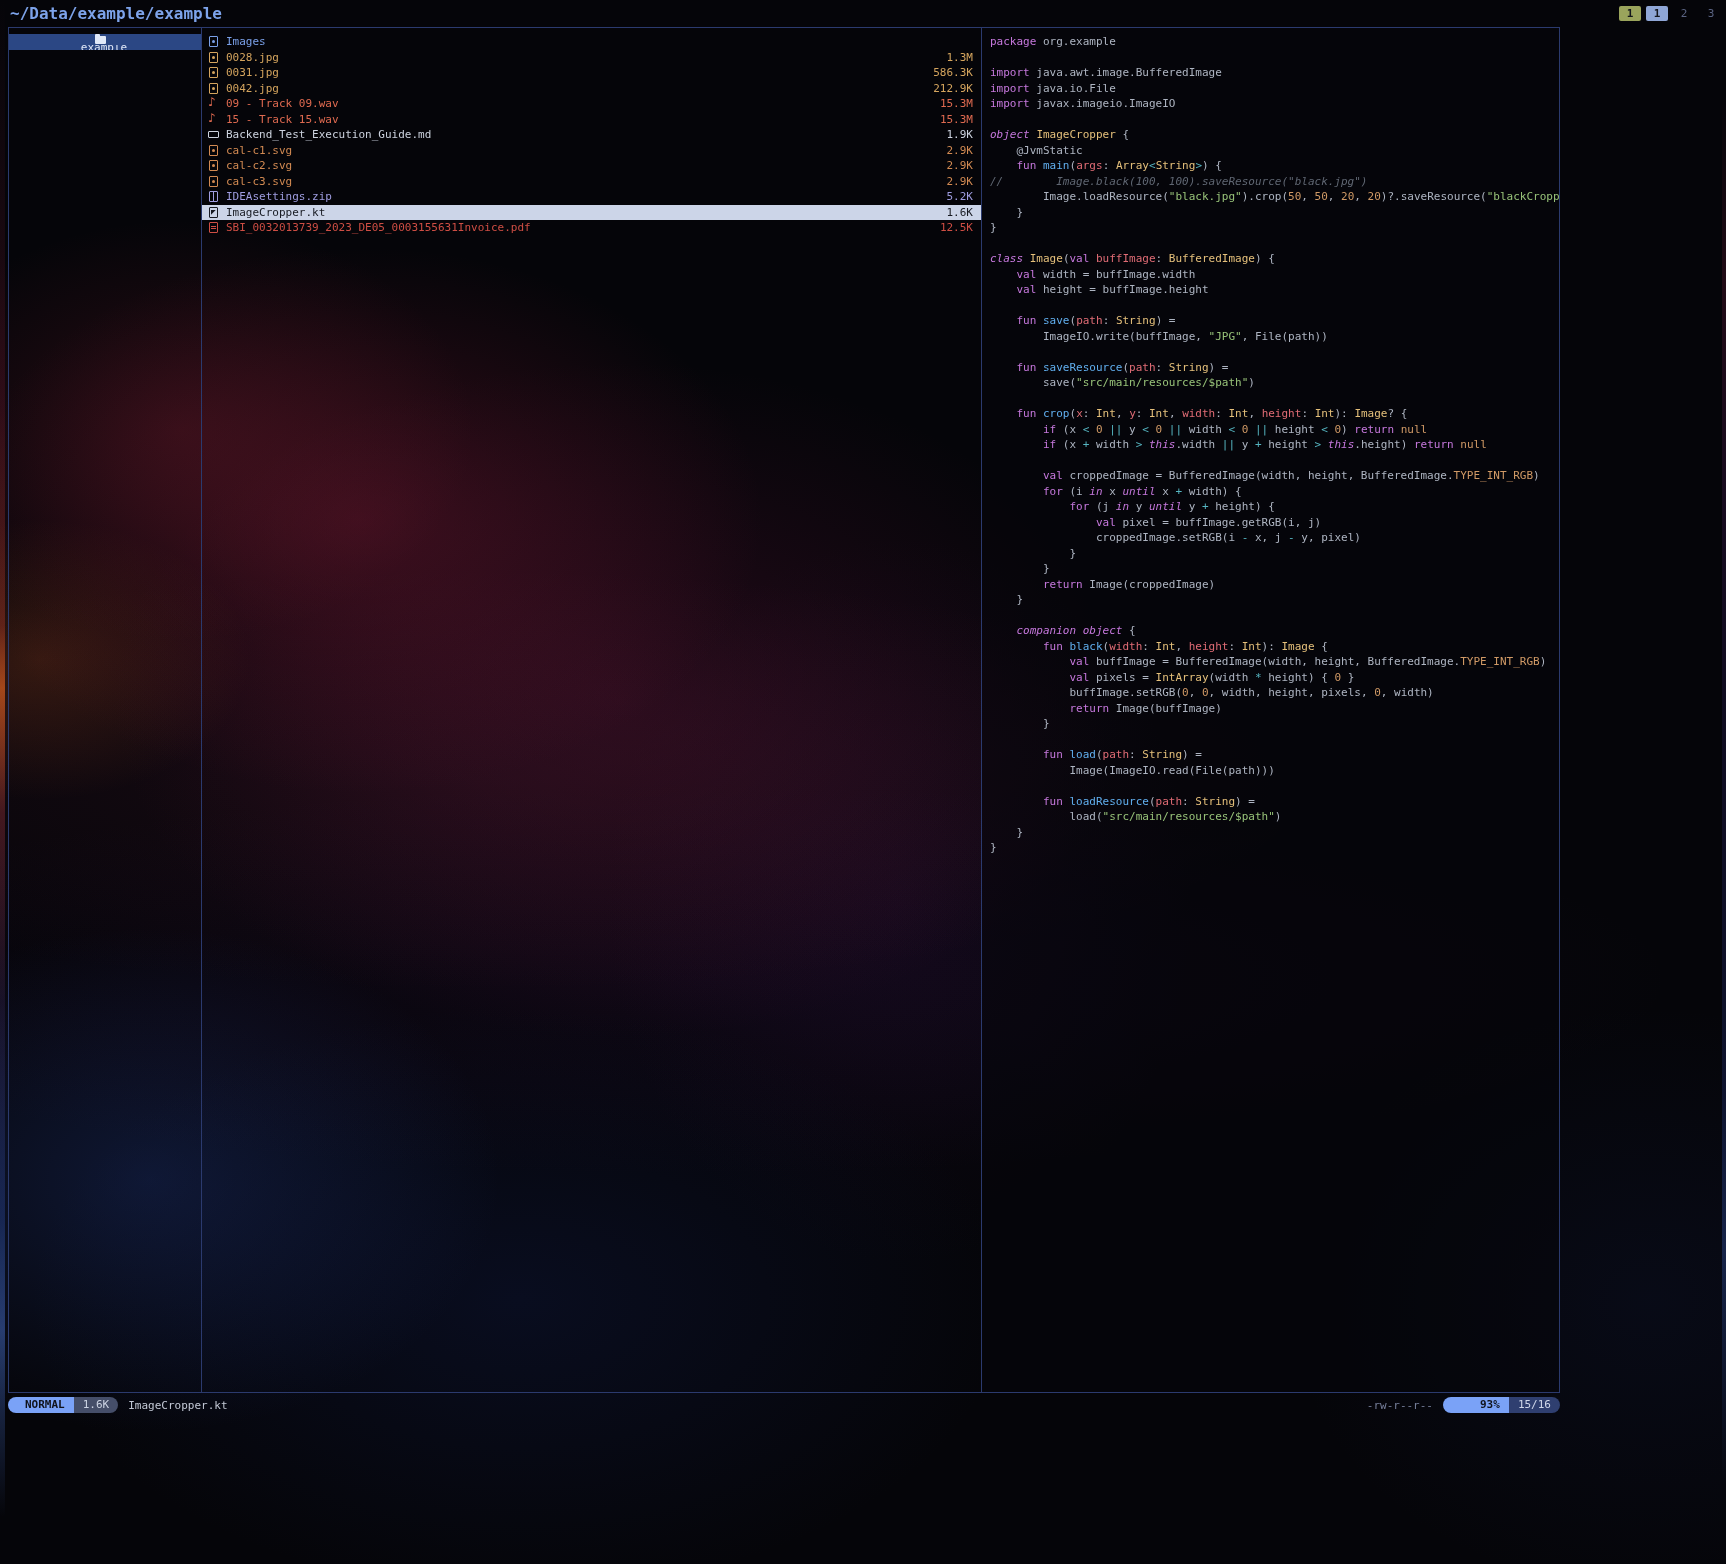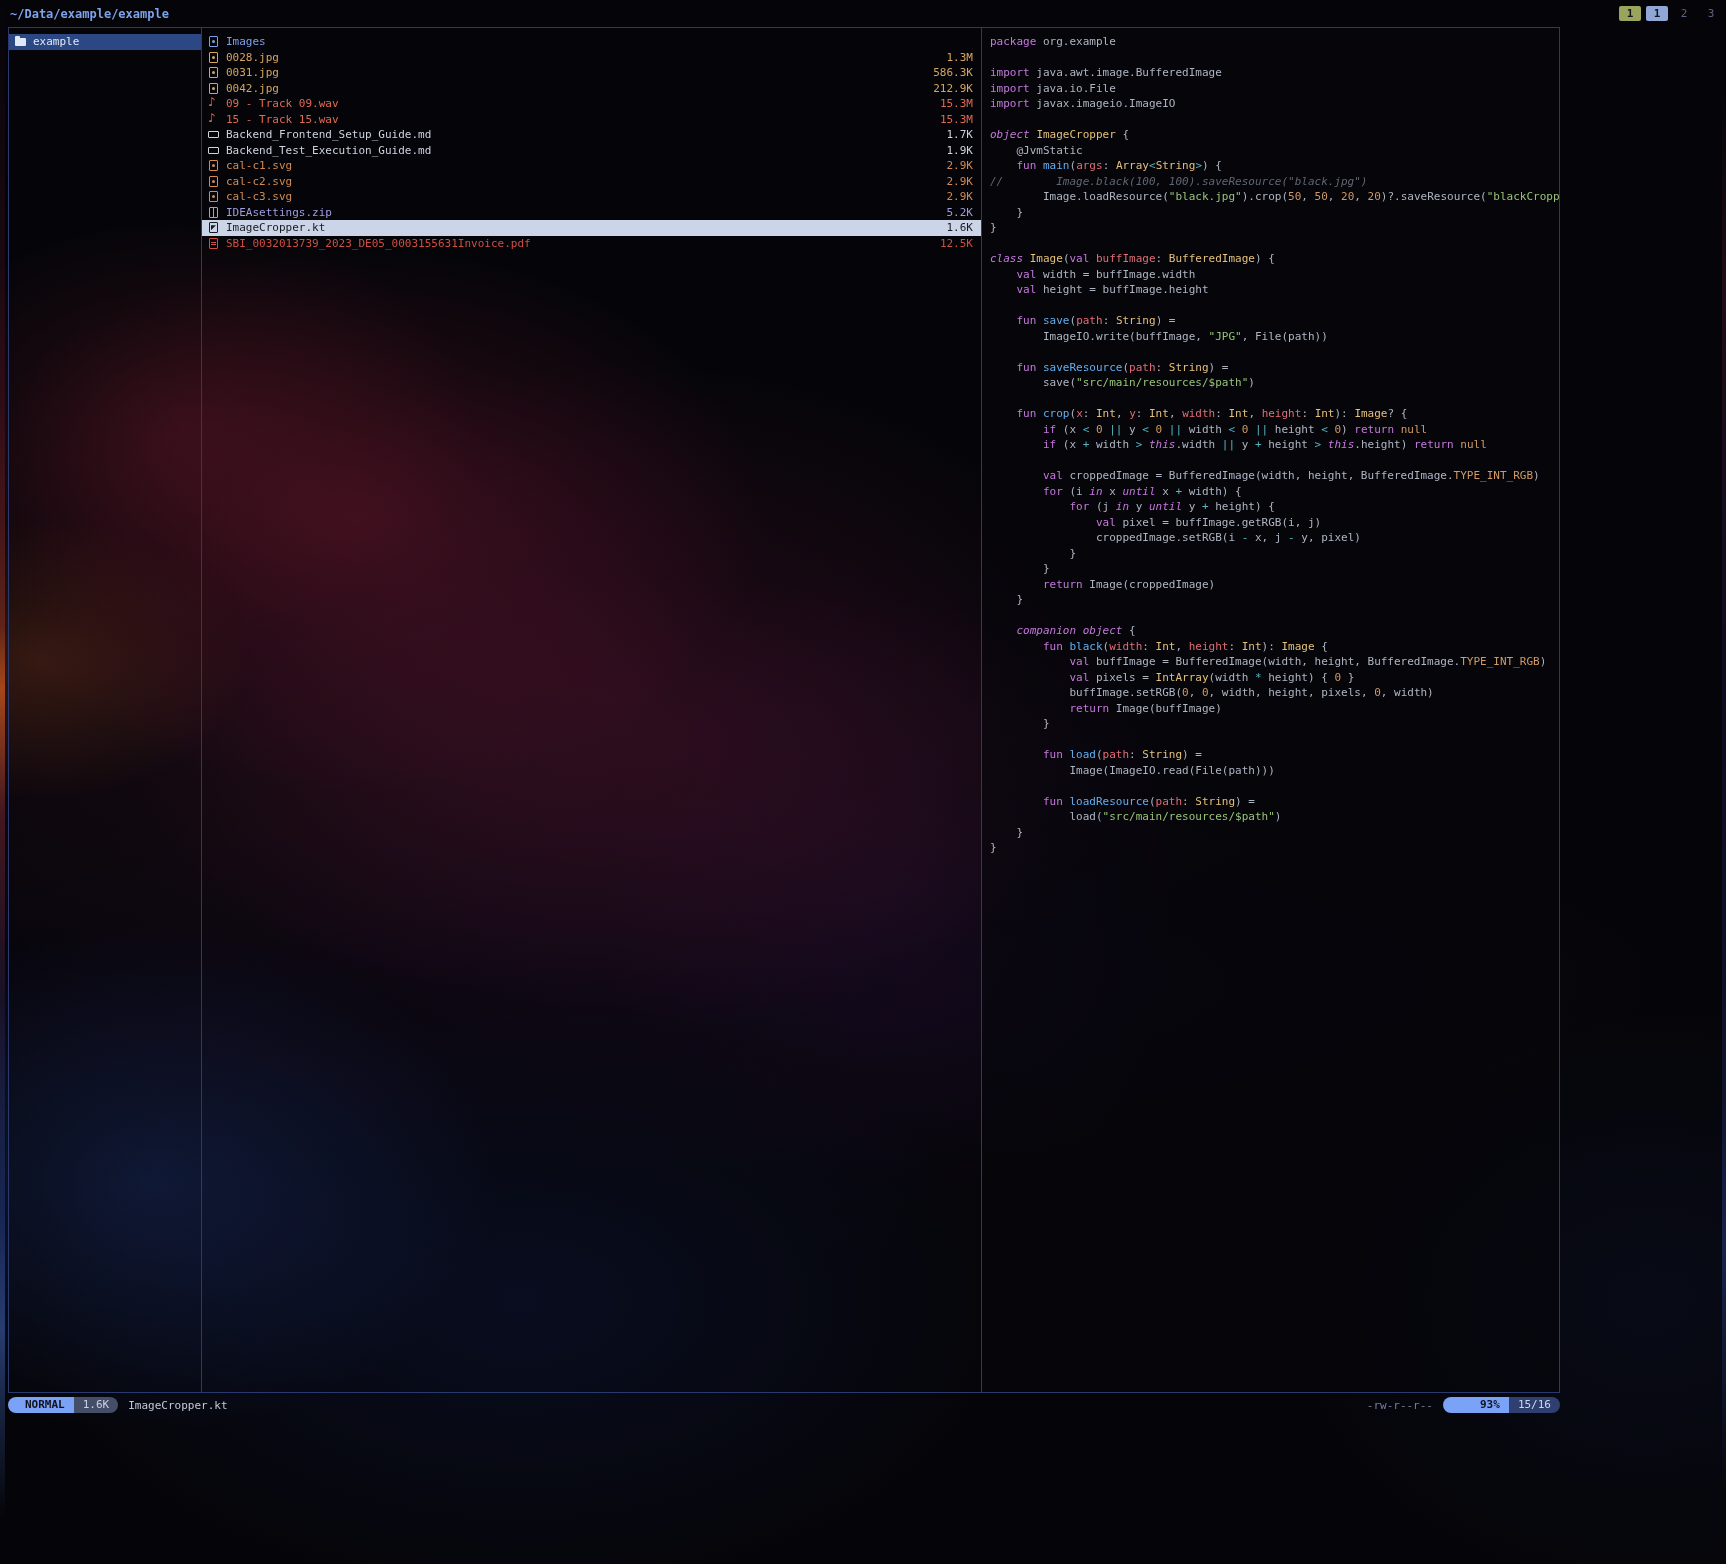--- a/index.html
+++ b/index.html
@@ -22,40 +22,40 @@
   .edge-left{position:absolute;left:0;top:0;width:5px;height:100%;pointer-events:none;opacity:.85;
     background:linear-gradient(180deg, rgba(20,8,20,0) 0%, rgba(90,20,40,.45) 26%, rgba(150,50,35,.6) 40%,
       rgba(210,90,30,.85) 44%, rgba(140,45,55,.5) 52%, rgba(60,40,90,.35) 64%, rgba(40,70,150,.5) 78%,
       rgba(70,110,200,.6) 85%, rgba(15,20,45,0) 97%);}
   .edge-right{position:absolute;right:0;top:0;width:4px;height:100%;pointer-events:none;opacity:.55;
     background:linear-gradient(180deg, rgba(20,8,20,0) 6%, rgba(120,30,60,.45) 18%, rgba(90,35,110,.4) 32%,
       rgba(60,40,130,.35) 45%, rgba(40,60,150,.45) 70%, rgba(60,100,200,.55) 80%, rgba(10,15,35,0) 95%);}
 
   
   .topbar{position:absolute;left:10px;right:4px;top:5px;height:17px;display:flex;align-items:center;justify-content:space-between;}
-  .path{font-size:12px;font-weight:bold;color:#7da3ea;white-space:pre;}
+  .path{font-size:16px;font-weight:bold;color:#7da3ea;white-space:pre;}
   .tabs{display:flex;align-items:center;}
   .tab{min-width:14px;text-align:center;padding:0 4px;height:15px;line-height:15px;font-size:11px;border-radius:2px;margin-left:5px;}
   .tab-green{background:#9aa45c;color:#14161c;font-weight:bold;}
   .tab-blue{background:#8fa6d6;color:#14161c;font-weight:bold;}
   .tab-plain{color:#5a6382;}
 
   
   .panes{position:absolute;left:8px;top:27px;width:1552px;height:1366px;display:flex;}
   .pane{border:1px solid #2b3a6e;box-sizing:border-box;overflow:hidden;position:relative;}
   .pane + .pane{border-left:none;}
   .pane-parent{width:194px;}
   .pane-files{width:780px;}
   .pane-preview{flex:1;background:rgba(5,6,11,0.55);}
 
   .listwrap{padding-top:6px;}
   .frow,.prow{height:15.5px;display:flex;align-items:center;font-size:11px;padding:0 8px 0 6px;white-space:nowrap;}
   .fname{flex:1;overflow:hidden;display:flex;align-items:center;}
   .fsize{margin-left:10px;}
-  .prow.selected-dir{background:#2b4784;color:#e0e8f8;}
+  .prow.selected-dir{background:#2b4784;color:#e0e8f8;flex-direction:column;}
   .frow.selected{background:#ccd5e8;color:#171a22;}
 
   
   .c-blue{color:#7aa0e8;} .c-white{color:#ccd2de;} .c-yellow{color:#d5a55e;}
   .c-orange{color:#d28a52;} .c-redorange{color:#df6a50;} .c-violet{color:#9f9de0;}
   .c-red{color:#cf4e44;justify-content:center;}
 
   
   .ic{width:11px;height:11px;margin-right:7px;position:relative;display:inline-block;flex:none;}
   .ic-folder::before{content:"";position:absolute;left:0;top:2px;width:11px;height:8px;background:currentColor;border-radius:1px;}
@@ -152,25 +152,20 @@
             <span class="fname">09 - Track 09.wav</span>
             <span class="fsize">15.3M</span>
           </div>
           <div class="frow c-redorange">
             <span class="ic ic-audio"></span>
             <span class="fname">15 - Track 15.wav</span>
             <span class="fsize">15.3M</span>
           </div>
           <div class="frow c-white">
             <span class="ic ic-markdown"></span>
-            <span class="fname">Backend_Frontend_Setup_Guide.md</span>
-            <span class="fsize">1.7K</span>
-          </div>
-          <div class="frow c-white">
-            <span class="ic ic-markdown"></span>
             <span class="fname">Backend_Test_Execution_Guide.md</span>
             <span class="fsize">1.9K</span>
           </div>
           <div class="frow c-orange">
             <span class="ic ic-image"></span>
             <span class="fname">cal-c1.svg</span>
             <span class="fsize">2.9K</span>
           </div>
           <div class="frow c-orange">
             <span class="ic ic-image"></span>

